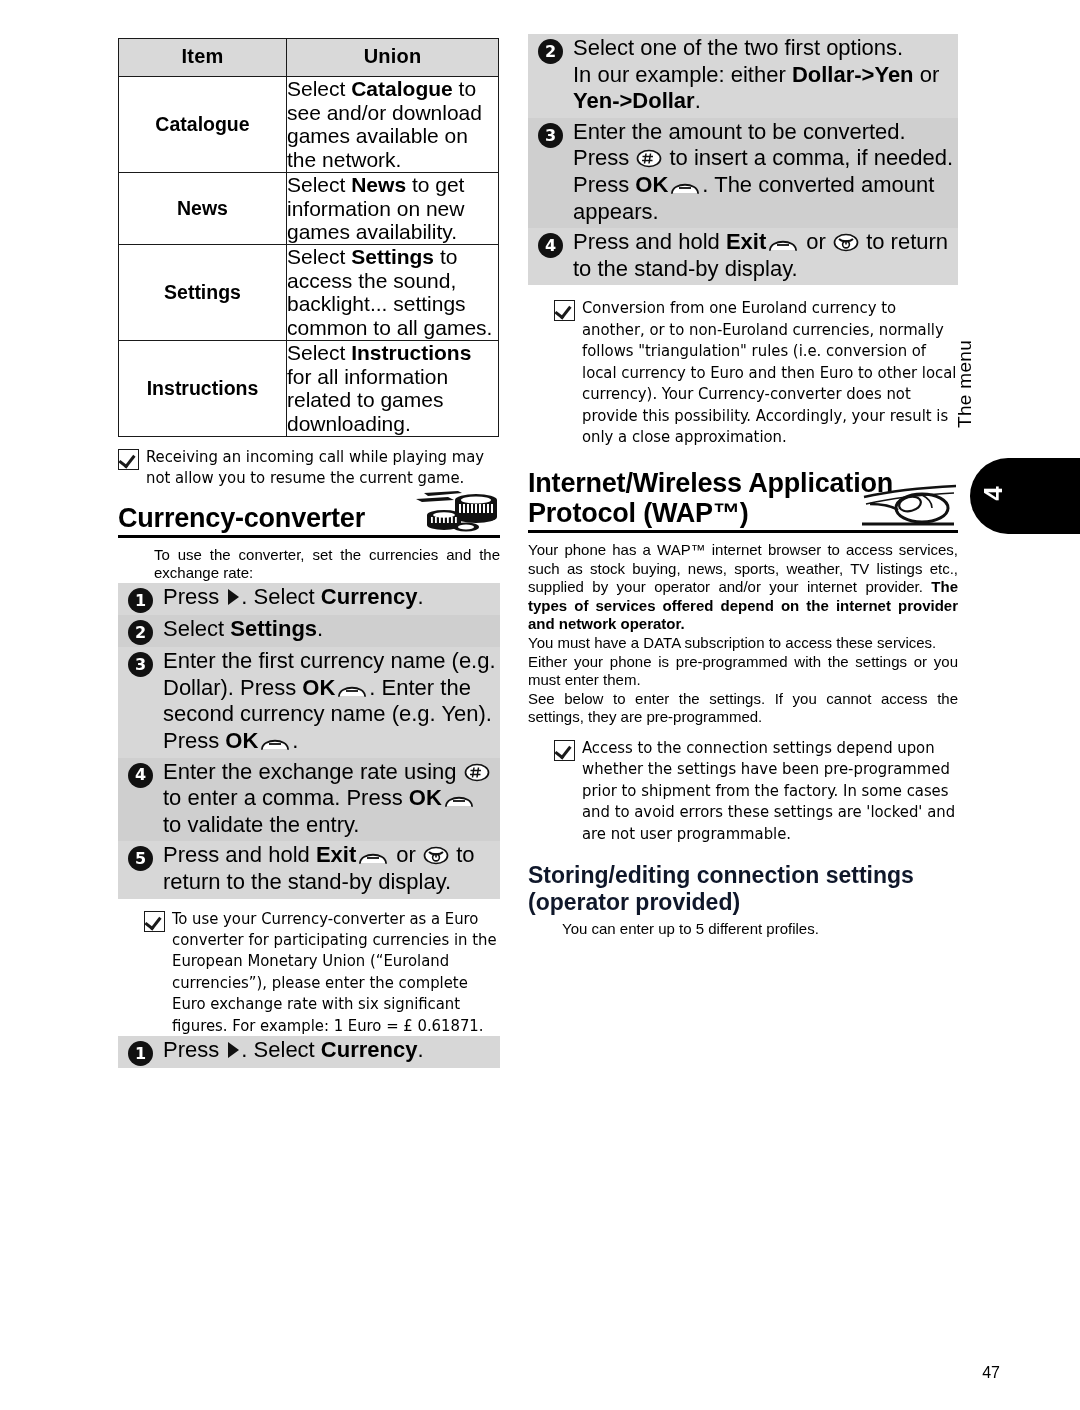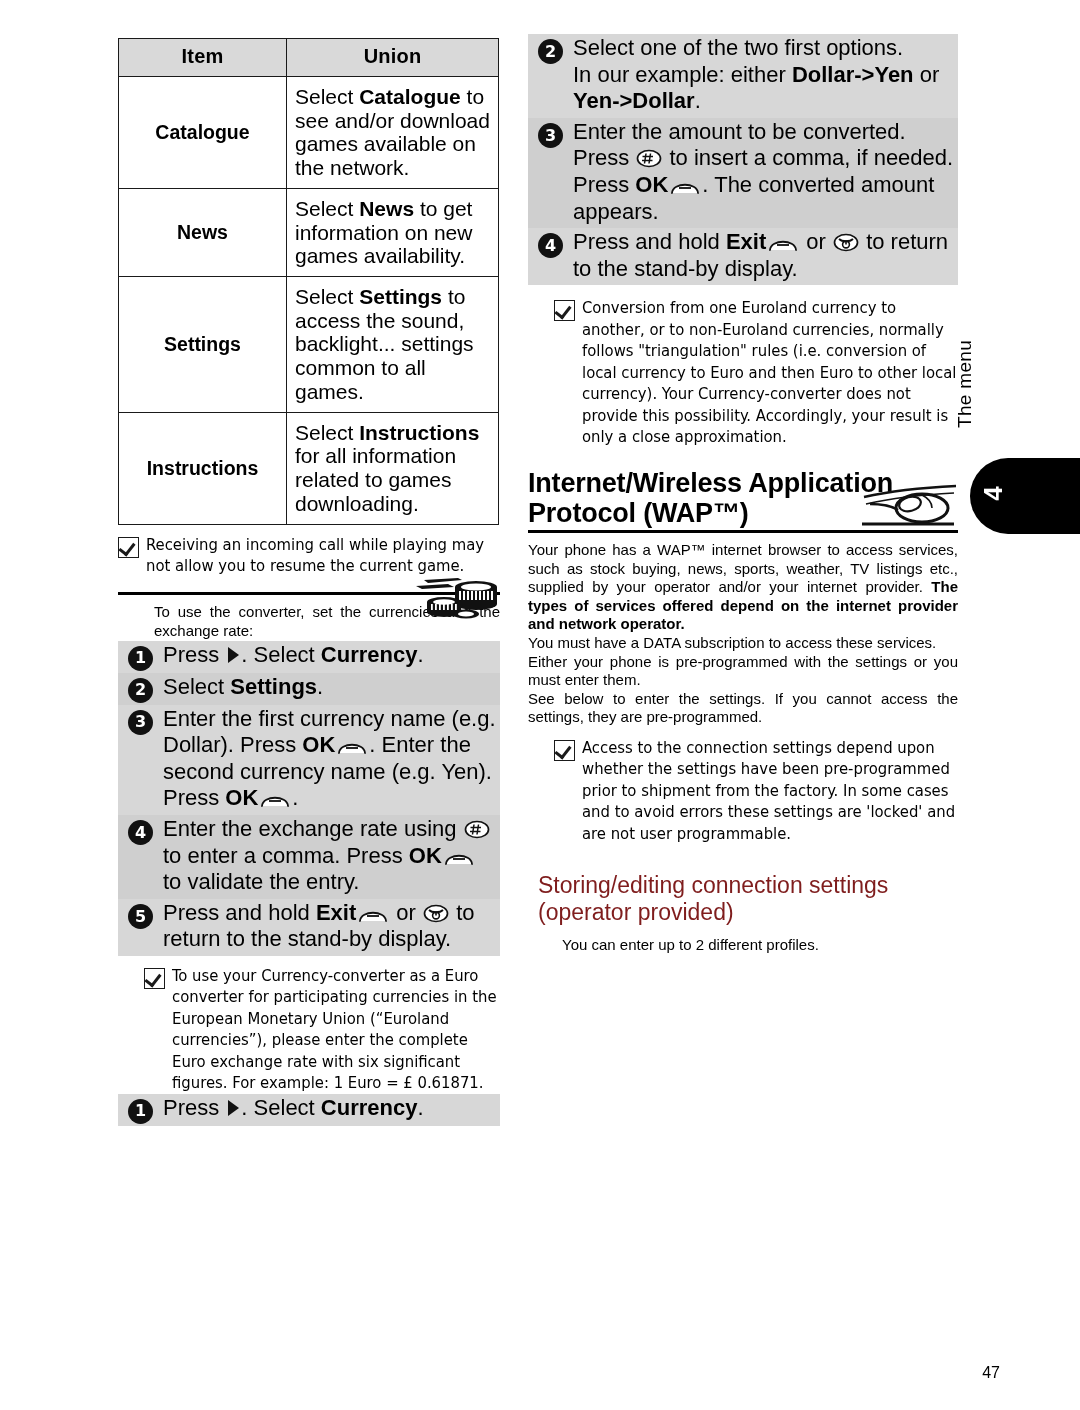--- a/index.html
+++ b/index.html
@@ -29,21 +29,21 @@
 
   
   table.items-table {
     border-collapse: collapse;
     width: 380px;
     table-layout: fixed;
   }
   table.items-table th, table.items-table td {
     border: 1.5px solid #1a1a1a;
     vertical-align: middle;
-    padding: 8px;
+    padding: 0;
   }
   table.items-table th {
     background: #d9d9d9;
     font-size: 20px;
     font-weight: bold;
     text-align: center;
     padding: 6px 0 8px 0;
     letter-spacing: .2px;
   }
   .col-item { width: 168px; }
@@ -97,24 +97,24 @@
     letter-spacing: -0.2px;
     line-height: 1.12;
     border-bottom: 3.5px solid #000;
     padding-bottom: 2px;
     position: relative;
     margin: 0;
   }
   .h2.with-icon { padding-right: 96px; }
   .h3 {
     font-size: 23px;
-    font-weight: normal;
-    color: #7f1d1d;
+    font-weight: bold;
+    color: #0f172a;
     line-height: 1.18;
-    margin: 10px;
+    margin: 0;
   }
 
   
   .body-text {
     font-size: 15px;
     line-height: 1.24;
     text-align: justify;
     margin: 0;
   }
   .body-text.noj { text-align: left; }
@@ -266,20 +266,21 @@
     </table>
 
     <div class="note">
       <span class="chk"></span>
       <span class="note-body">Receiving an incoming call while playing may not allow you to resume the current game.</span>
     </div>
 
     <div style="height:14px"></div>
 
     <h2 class="h2 with-icon">
+      <span>Currency-converter</span>
       <span class="icon-coins">
         <svg viewBox="0 0 92 46" width="92" height="46" aria-hidden="true">
           <path d="M2 12 L34 10 L40 13 L8 15 Z" fill="#111"></path>
           <path d="M10 6 L44 4 L48 6 L14 9 Z" fill="#111"></path>
           <ellipse cx="62" cy="13" rx="21" ry="6" fill="#111"></ellipse>
           <rect x="41" y="13" width="42" height="17" fill="#111"></rect>
           <ellipse cx="62" cy="30" rx="21" ry="6" fill="#111"></ellipse>
           <ellipse cx="62" cy="13" rx="15" ry="3.6" fill="#fff"></ellipse>
           <g fill="#fff">
             <rect x="45" y="17" width="2" height="9"></rect>
@@ -444,21 +445,21 @@
 
     <div class="note indented" style="margin-top:10px;">
       <span class="chk"></span>
       <span class="note-body">Access to the connection settings depend upon whether the settings have been pre-programmed prior to shipment from the factory. In some cases and to avoid errors these settings are 'locked' and are not user programmable.</span>
     </div>
 
     <div style="height:18px"></div>
 
     <h3 class="h3">Storing/editing connection settings (operator provided)</h3>
 
-    <p class="body-text noj" style="margin-left:34px;margin-top:4px;">You can enter up to 2 different profiles.</p>
+    <p class="body-text noj" style="margin-left:34px;margin-top:4px;">You can enter up to 5 different profiles.</p>
   </div>
 
   <div class="side-wrap">
     <div class="side-label">The menu</div>
     <div class="side-tab">
       <span class="tabnum">4</span>
     </div>
   </div>
 
   <div class="page-num">47</div>

